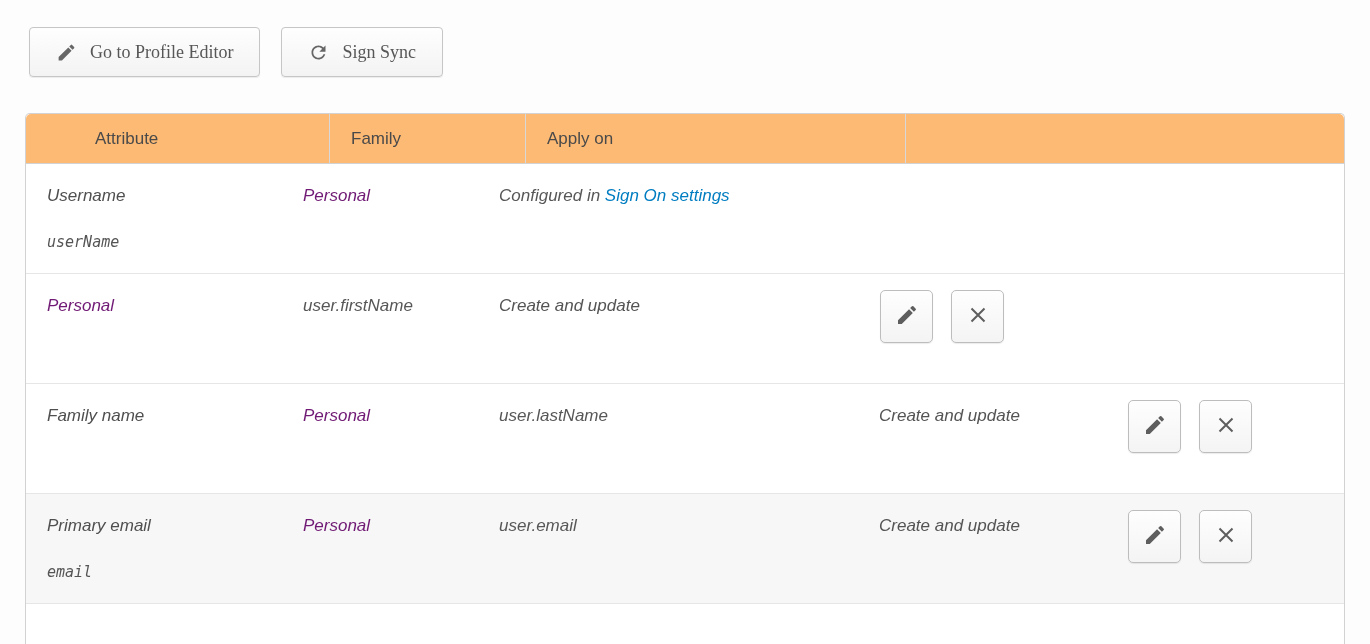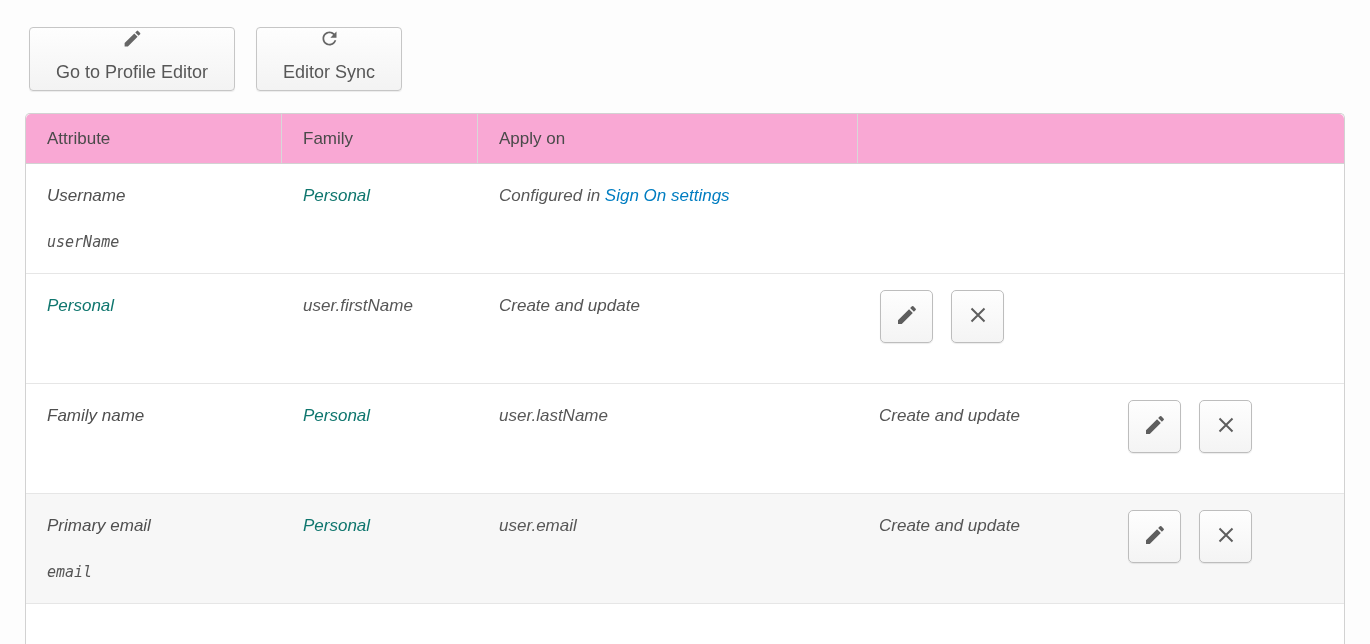--- a/index.html
+++ b/index.html
@@ -16,55 +16,55 @@
   
   .toolbar {
     display: flex;
     gap: 21px;
     padding: 27px 0 0 29px;
   }
   .btn {
     display: inline-flex;
     align-items: center;
     gap: 13px;
-    height: 64px;
+    height: 50px;
     padding: 0 26px;
     background: linear-gradient(#fefefe, #f3f3f3);
     border: 1px solid #c6c6c6;
     border-radius: 4px;
     box-shadow: 0 1px 1px rgba(0,0,0,0.07);
-    font-family: Liberation Sans, sans-serif;
+    font-family: Liberation Serif, serif;
     font-size: 18px;
     color: #575757;
     cursor: pointer;
     white-space: nowrap;
-    flex-direction: column;
   }
   .btn .icon { display: inline-flex; }
   .btn svg { width: 21px; height: 21px; }
 
   
   .table {
     position: absolute;
     left: 25px; top: 113px;
     width: 1320px;
     border: 1px solid #d2d2d2;
     border-bottom: none;
     border-radius: 5px 5px 0 0;
     background: #fff;
   }
   .grid-row {
     display: grid;
     grid-template-columns: 256px 196px 380px 248px auto;
   }
   .thead {
-    background: #f9a8d4;
+    background: #fdba74;
     height: 50px;
     border-bottom: 1px solid #d2d2d2;
     border-radius: 5px 5px 0 0;
+    padding-left: 48px;
   }
   .th {
     display: flex;
     align-items: center;
     padding-left: 21px;
     font-size: 17px;
     color: #4a4a4a;
     border-right: 1px solid #d8d8d8;
   }
   .th:last-child { border-right: none; }
@@ -81,21 +81,21 @@
     font-size: 17px;
     color: #545454;
   }
   .attr-label { color: #4f4f4f; }
   .attr-name {
     margin-top: 27px;
     font-family: "DejaVu Sans Mono", monospace;
     font-size: 15px;
     color: #555;
   }
-  .type-cell { color: #0f766e; }
+  .type-cell { color: #701a75; }
   .value-cell { color: #575757; }
   a.link {
     color: #007dc1;
     text-decoration: none;
     cursor: pointer;
   }
   .actions-cell {
     padding: 16px 0 0 22px;
     display: flex;
     gap: 18px;
@@ -131,21 +131,21 @@
           </svg>
       </span>
       <span>Go to Profile Editor</span>
     </button>
     <button class="btn">
       <span class="icon">
         <svg viewBox="0 0 24 24" fill="#666">
             <path d="M17.65 6.35C16.2 4.9 14.21 4 12 4c-4.42 0-7.99 3.58-8 8s3.58 8 8 8c3.73 0 6.84-2.55 7.73-6h-2.08c-.82 2.33-3.04 4-5.65 4-3.31 0-6-2.69-6-6s2.69-6 6-6c1.66 0 3.14.69 4.22 1.78L13 11h7V4l-2.35 2.35z"></path>
           </svg>
       </span>
-      <span>Editor Sync</span>
+      <span>Sign Sync</span>
     </button>
   </div>
 
   <div class="table">
 
     <div class="thead grid-row">
       <div class="th">Attribute</div>
       <div class="th">Family</div>
       <div class="th">Apply on</div>
       <div class="th"></div>

